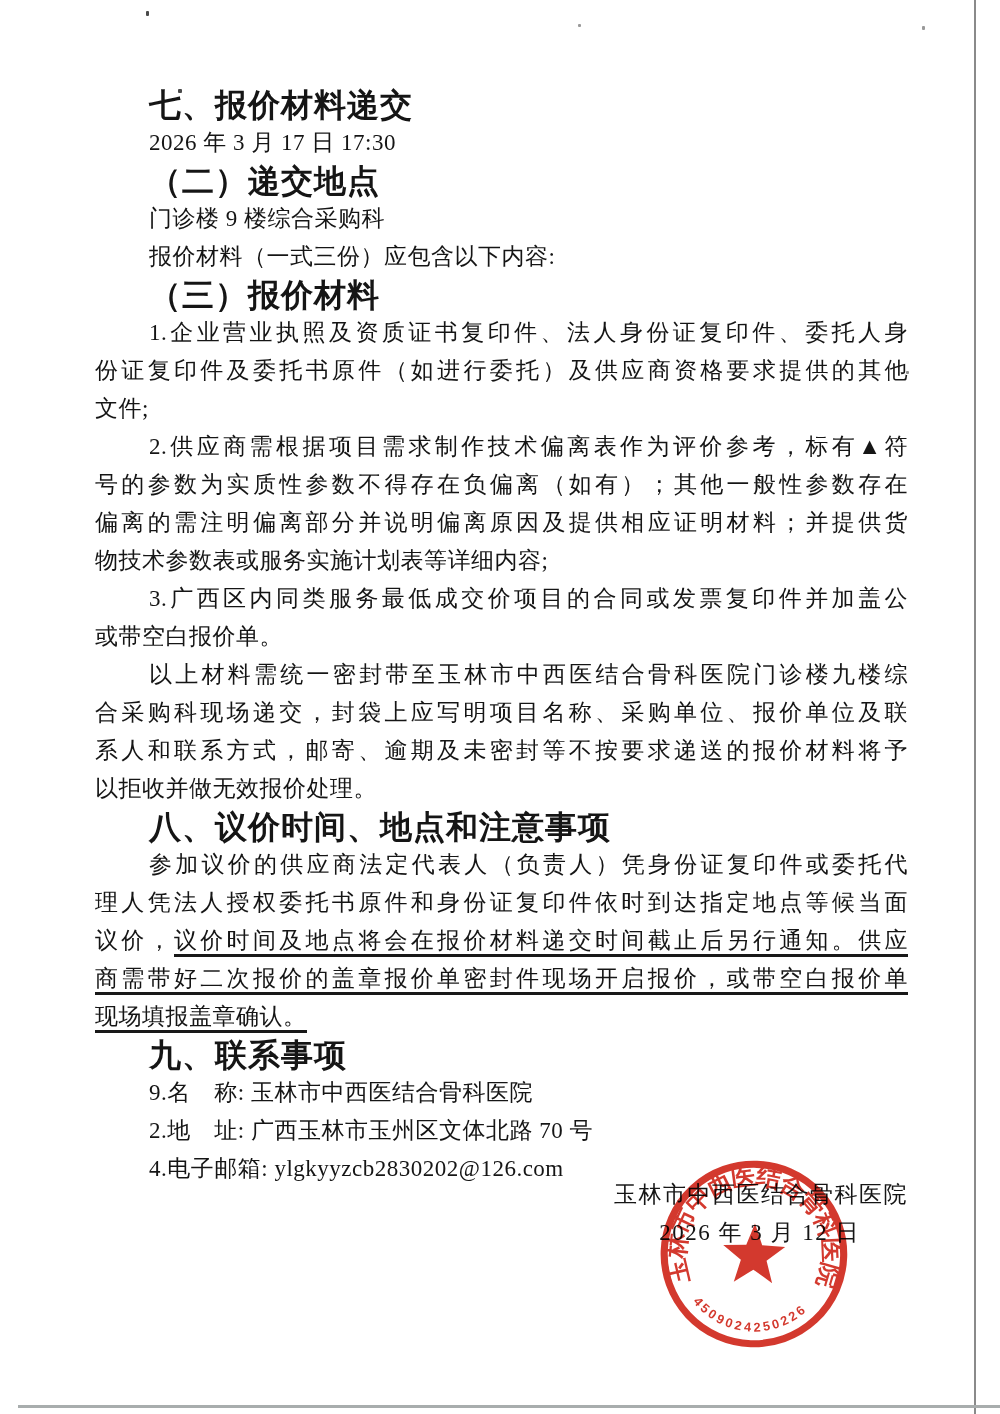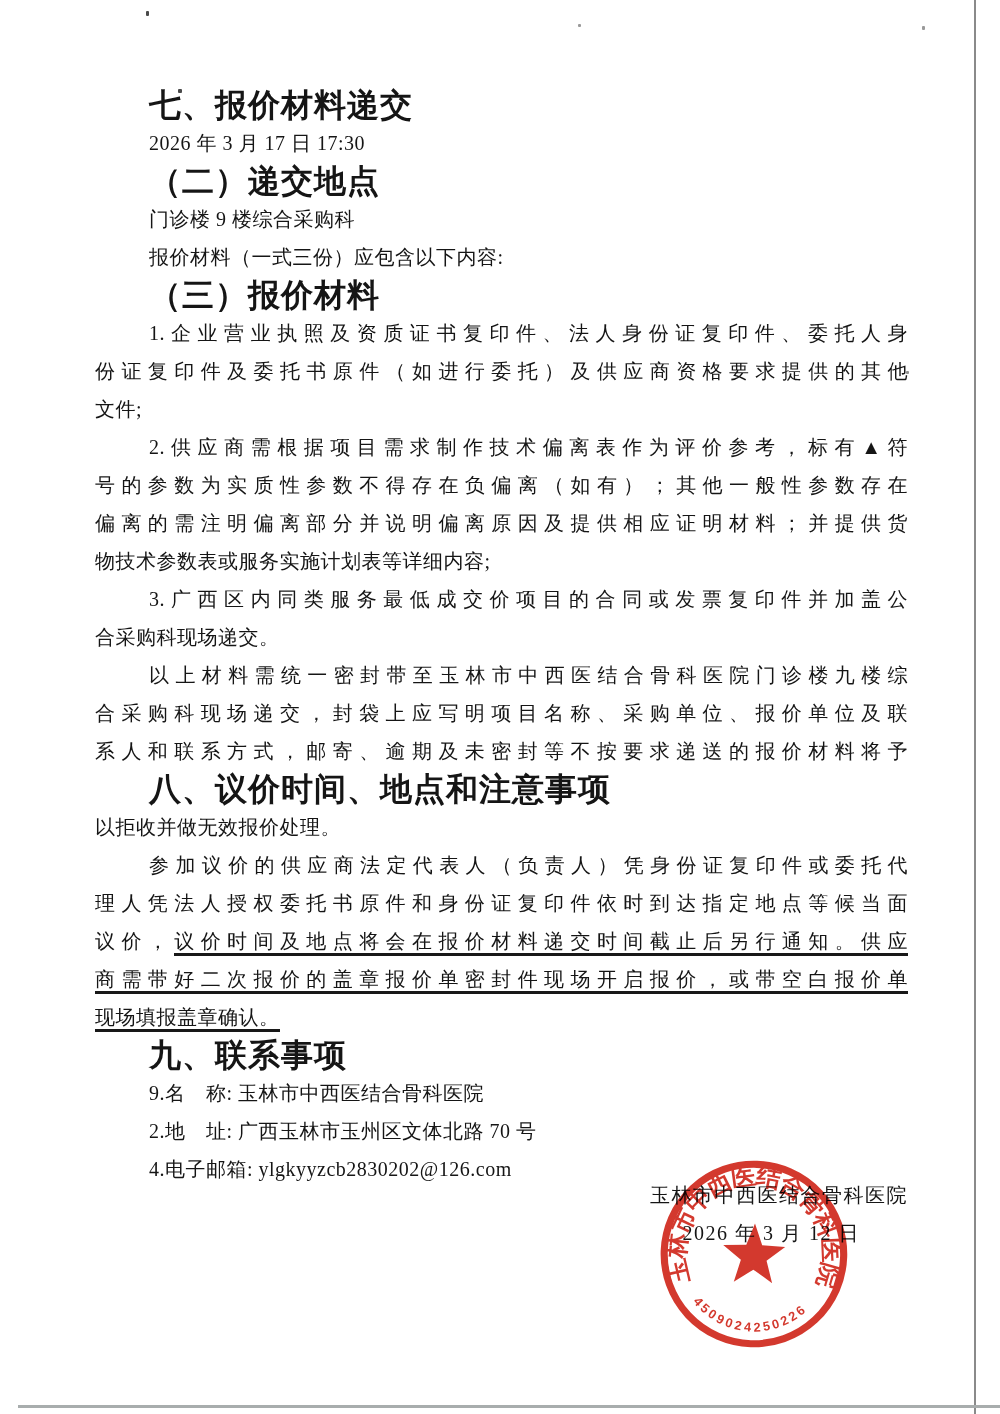--- a/index.html
+++ b/index.html
@@ -11,21 +11,21 @@
     color:#151515;
     overflow:hidden;
   }
   .page{position:absolute;inset:0;}
   .content{
     position:absolute;
     left:95px;top:86px;
     width:813px;
   }
   .line{
-    font-size:20px;
+    font-size:23px;
     line-height:38px;
     height:38px;
     white-space:nowrap;
     letter-spacing:0.5px;
   }
   .line.fill{
     white-space:normal;
     text-align:justify;
     text-align-last:justify;
     overflow:hidden;
@@ -86,26 +86,26 @@
     <div class="line indent">报价材料（一式三份）应包含以下内容:</div>
     <div class="line h indent">（三）报价材料</div>
     <div class="line indent fill">1.企业营业执照及资质证书复印件、法人身份证复印件、委托人身</div>
     <div class="line fill">份证复印件及委托书原件（如进行委托）及供应商资格要求提供的其他</div>
     <div class="line">文件;</div>
     <div class="line indent fill">2.供应商需根据项目需求制作技术偏离表作为评价参考，标有▲符</div>
     <div class="line fill">号的参数为实质性参数不得存在负偏离（如有）；其他一般性参数存在</div>
     <div class="line fill">偏离的需注明偏离部分并说明偏离原因及提供相应证明材料；并提供货</div>
     <div class="line">物技术参数表或服务实施计划表等详细内容;</div>
     <div class="line indent fill">3.广西区内同类服务最低成交价项目的合同或发票复印件并加盖公</div>
-    <div class="line">合采购科现场递交。</div>
+    <div class="line">或带空白报价单。</div>
     <div class="line indent fill">以上材料需统一密封带至玉林市中西医结合骨科医院门诊楼九楼综</div>
     <div class="line fill">合采购科现场递交，封袋上应写明项目名称、采购单位、报价单位及联</div>
     <div class="line fill">系人和联系方式，邮寄、逾期及未密封等不按要求递送的报价材料将予</div>
+    <div class="line">以拒收并做无效报价处理。</div>
     <div class="line h indent">八、议价时间、地点和注意事项</div>
-    <div class="line">以拒收并做无效报价处理。</div>
     <div class="line indent fill">参加议价的供应商法定代表人（负责人）凭身份证复印件或委托代</div>
     <div class="line fill">理人凭法人授权委托书原件和身份证复印件依时到达指定地点等候当面</div>
     <div class="line fill"><span>议价，</span><span class="u">议价时间及地点将会在报价材料递交时间截止后另行通知。供应</span></div>
     <div class="line fill"><span class="u">商需带好二次报价的盖章报价单密封件现场开启报价，或带空白报价单</span></div>
     <div class="line"><span class="u">现场填报盖章确认。</span></div>
     <div class="line h indent">九、联系事项</div>
     <div class="line indent">9.名　称: 玉林市中西医结合骨科医院</div>
     <div class="line indent">2.地　址: 广西玉林市玉州区文体北路 70 号</div>
     <div class="line indent">4.电子邮箱: ylgkyyzcb2830202@126.com</div>
 

